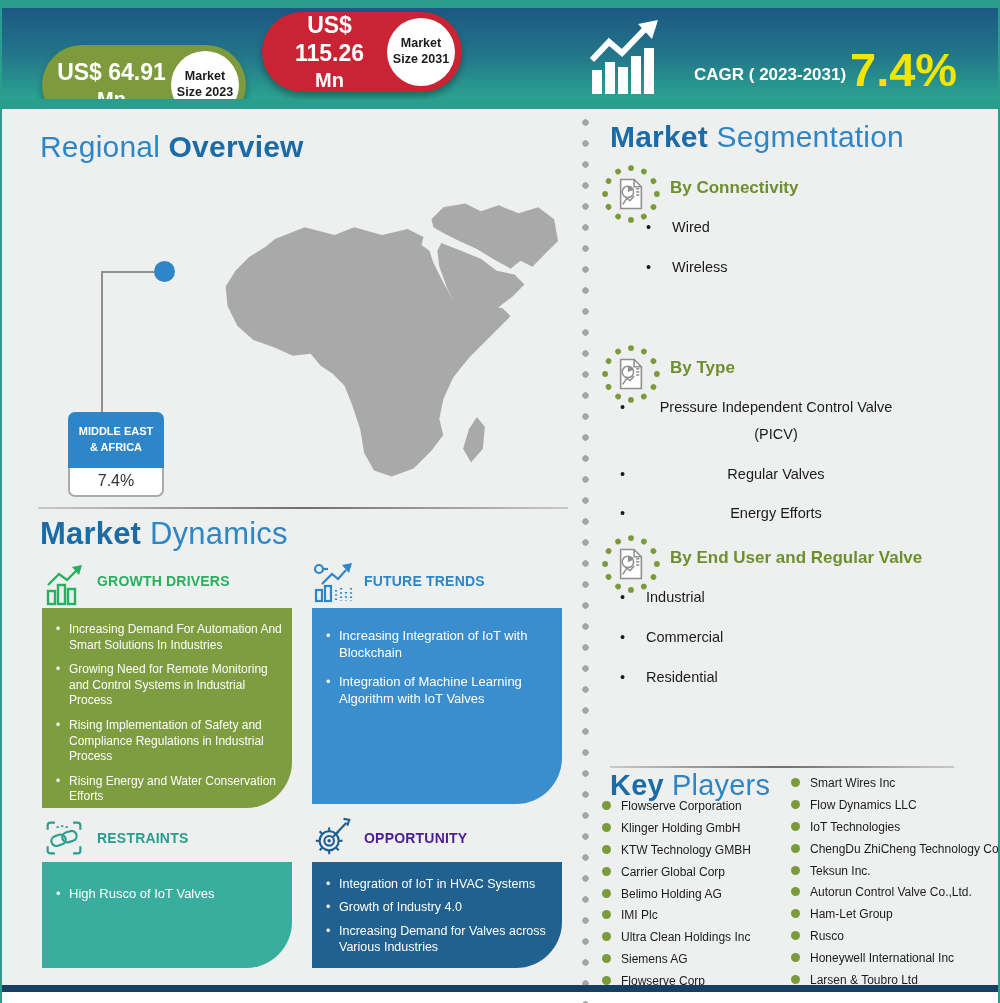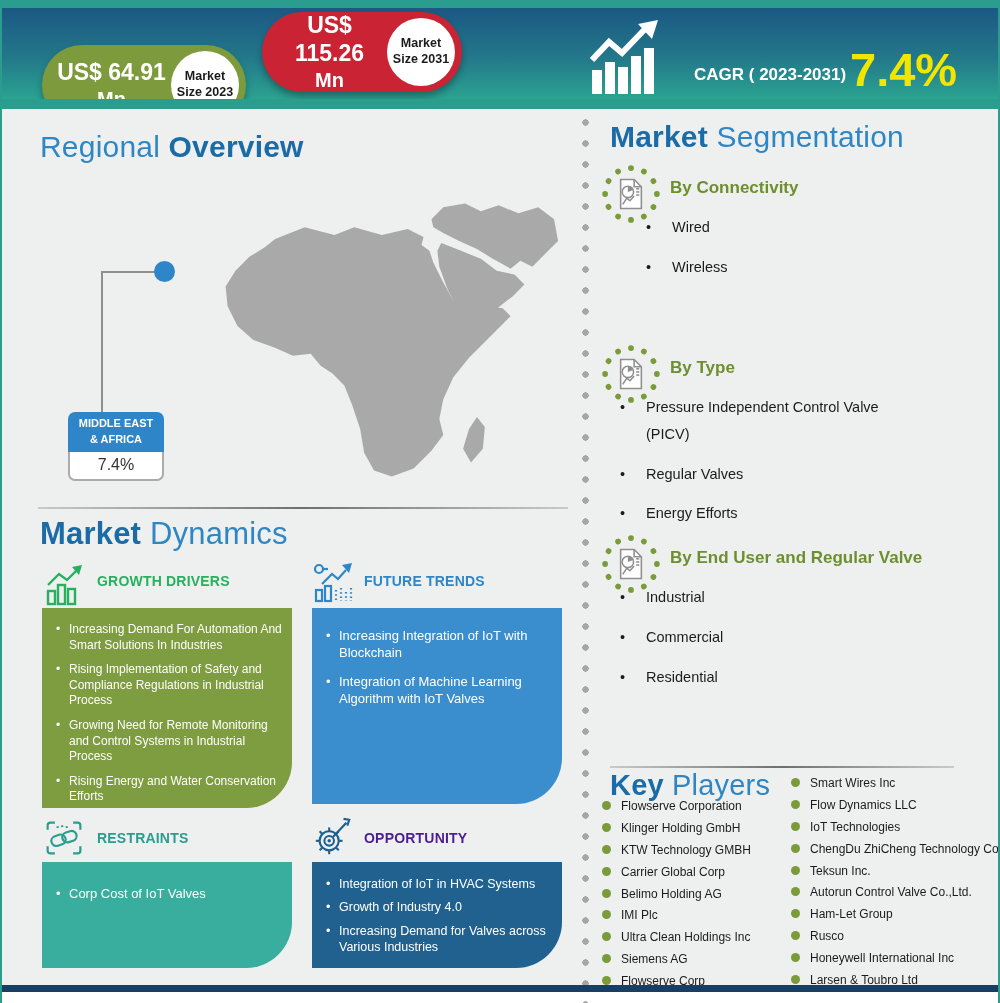--- a/index.html
+++ b/index.html
@@ -36,21 +36,21 @@
   .h2 b { color:#1b6ba6; font-weight:700; }
 
   
   .t-regional { left:38px; top:21px; }
   .map { position:absolute; left:186px; top:68px; }
   .callout-vline { position:absolute; left:99px; top:162px; width:2px; height:142px; background:#8f8f8f; }
   .callout-hline { position:absolute; left:99px; top:162px; width:58px; height:2px; background:#8f8f8f; }
   .callout-dot { position:absolute; left:152px; top:152px; width:21px; height:21px; border-radius:50%; background:#2e86c8; }
   .callout { position:absolute; left:66px; top:303px; width:96px; }
   .callout-head { background:#2e86c8; color:#fff; font-weight:700; font-size:11px; text-align:center;
-                  line-height:1.45; padding:4px 2px; border-radius:7px 7px 0 0; }
+                  line-height:1.45; padding:12px 2px; border-radius:7px 7px 0 0; }
   .callout-body { background:#fff; border:2px solid #ababab; border-top:none; border-radius:0 0 7px 7px;
                   text-align:center; font-size:16px; color:#333; padding:4px 0 5px; }
 
   .divider-h { position:absolute; height:2px; background:linear-gradient(90deg,#c9c9c9,#6f6f6f,#c9c9c9); }
   .div-left  { left:36px; top:398px; width:530px; }
   .div-right { left:608px; top:657px; width:344px; }
 
   
   .t-dynamics { left:38px; top:407px; font-size:31px; }
   .dyn-icon { position:absolute; width:44px; height:44px; }
@@ -73,21 +73,21 @@
            background-size:7px 21px; }
   .t-segmentation { left:608px; top:11px; }
   .seg { position:absolute; left:600px; width:392px; }
   .seg-icon { position:absolute; left:0; top:0; }
   .seg-title { margin-left:68px; padding-top:13px; font-size:17px; font-weight:700; color:#6e8f2e; }
   .seg-list { margin:16px 0 0 14px; }
   .seg-list li { position:relative; list-style:none; padding-left:30px; font-size:14.5px; color:#1b1b1b;
                  margin-bottom:13px; line-height:1.85; }
   .seg-list li::before { content:"•"; position:absolute; left:4px; top:0; }
   .seg1 { top:56px; }  .seg1 .seg-list { margin-left:40px; }
-  .seg2 { top:236px; } .seg2 .seg-list li { width:290px; }
+  .seg2 { top:236px; } .seg2 .seg-list li { width:290px;text-align:center; }
   .seg3 { top:426px; }
 
   
   .t-players { left:608px; top:660px; font-size:29px; }
   .players-col { position:absolute; }
   .players-col li { position:relative; list-style:none; padding-left:19px; font-size:12px; color:#1b1b1b;
                     height:21.9px; white-space:nowrap; }
   .players-col li::before { content:""; position:absolute; left:0; top:2px; width:9px; height:9px;
                             border-radius:50%; background:#7a9b3a; }
   .players-1 { left:600px; top:690px; }
@@ -177,22 +177,22 @@
         <rect x="4" y="27" width="7" height="13"></rect>
         <rect x="14" y="21" width="7" height="19"></rect>
         <rect x="24" y="25" width="7" height="15"></rect>
         <polyline points="4,21 15,10 23,16 33,6"></polyline>
       </g>
       <polygon points="28,3 38,1 35,11" fill="#27b05e"></polygon>
     </svg>
     <div class="dyn-head" style="left:95px;top:464px;color:#27b05e">GROWTH DRIVERS</div>
     <ul class="box box-gd">
       <li>Increasing Demand For Automation And Smart Solutions In Industries</li>
+      <li>Growing Need for Remote Monitoring and Control Systems in Industrial Process</li>
       <li>Rising Implementation of Safety and Compliance Regulations in Industrial Process</li>
-      <li>Growing Need for Remote Monitoring and Control Systems in Industrial Process</li>
       <li>Rising Energy and Water Conservation Efforts</li>
     </ul>
 
     <svg class="dyn-icon" style="left:310px;top:452px" viewBox="0 0 44 44">
       <g fill="none" stroke="#2e86c8" stroke-width="2.2">
         <rect x="4" y="29" width="6" height="11"></rect>
         <rect x="13" y="25" width="6" height="15"></rect>
         <circle cx="7" cy="8" r="4"></circle>
         <line x1="11" y1="8" x2="16" y2="8"></line>
         <polyline points="10,23 20,13 26,18 34,9"></polyline>
@@ -217,21 +217,21 @@
         <path d="M12,39 H7 a3,3 0 0 1 -3,-3 v-5"></path>
         <rect x="8" y="19" width="16" height="11" rx="5.5" transform="rotate(-18 16 24.5)"></rect>
         <rect x="20" y="15" width="16" height="11" rx="5.5" transform="rotate(-18 28 20.5)"></rect>
         <line x1="15" y1="9" x2="15" y2="11"></line>
         <line x1="20" y1="8" x2="20" y2="10"></line>
         <line x1="25" y1="9" x2="25" y2="11"></line>
       </g>
     </svg>
     <div class="dyn-head" style="left:95px;top:721px;color:#2a9d8f">RESTRAINTS</div>
     <ul class="box box-rs">
-      <li>Corp Cost of IoT Valves</li>
+      <li>High Rusco of IoT Valves</li>
     </ul>
 
     <svg class="dyn-icon" style="left:310px;top:707px;width:42px;height:42px" viewBox="0 0 44 44">
       <g fill="none" stroke="#1f5f8f" stroke-width="2.2">
         <circle cx="18" cy="26" r="10"></circle>
         <circle cx="18" cy="26" r="5"></circle>
         <line x1="18" y1="12" x2="18" y2="16"></line>
           <line x1="18" y1="36" x2="18" y2="40"></line>
         <line x1="4" y1="26" x2="8" y2="26"></line>
           <line x1="28" y1="26" x2="32" y2="26"></line>

